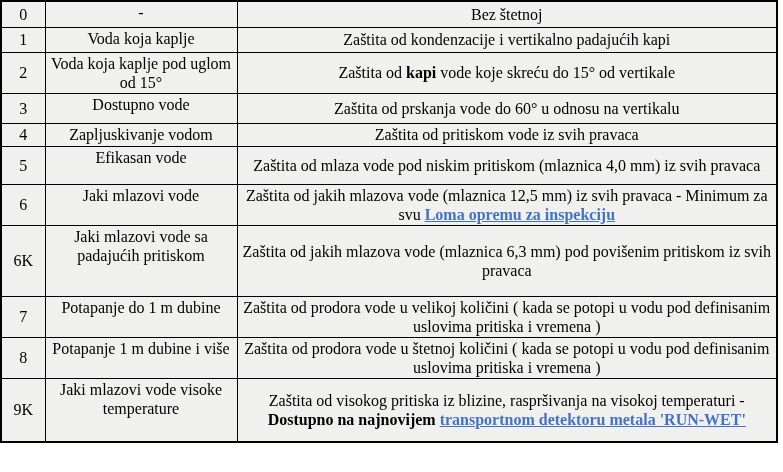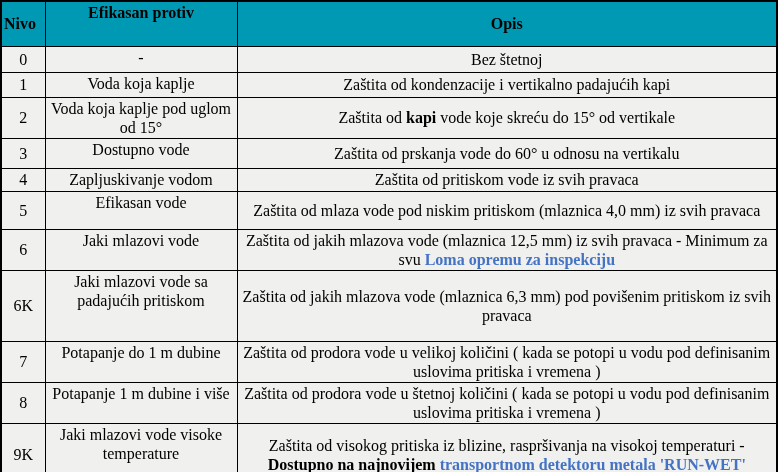--- a/index.html
+++ b/index.html
@@ -61,38 +61,34 @@
   }
   td.c-opis {
     text-align: center;
     vertical-align: middle;
   }
   .seg { }
   .seg-bold { font-weight: bold; }
   .seg-link {
     color: var(--link, #4472c4);
     font-weight: bold;
+    text-decoration: underline;
     cursor: pointer;
   }
 </style>
 </head>
 <body>
 
 <table class="ip-table">
   <colgroup>
     <col style="width:44px">
     <col style="width:192px">
     <col style="width:540px">
   </colgroup>
   <tbody>
-      <tr class="head" style="height:45px">
-    <th class="h-nivo">Nivo</th>
-    <th class="h-protiv">Efikasan protiv</th>
-    <th class="h-opis">Opis</th>
-  </tr>
   <tr style="height:26px">
     <td class="c-nivo">0</td>
     <td class="c-protiv">-</td>
     <td class="c-opis"><span class="seg">Bez štetnoj</span></td>
   </tr>
   <tr style="height:25px">
     <td class="c-nivo">1</td>
     <td class="c-protiv">Voda koja kaplje</td>
     <td class="c-opis"><span class="seg">Zaštita od kondenzacije i vertikalno padajućih kapi</span></td>
   </tr>

